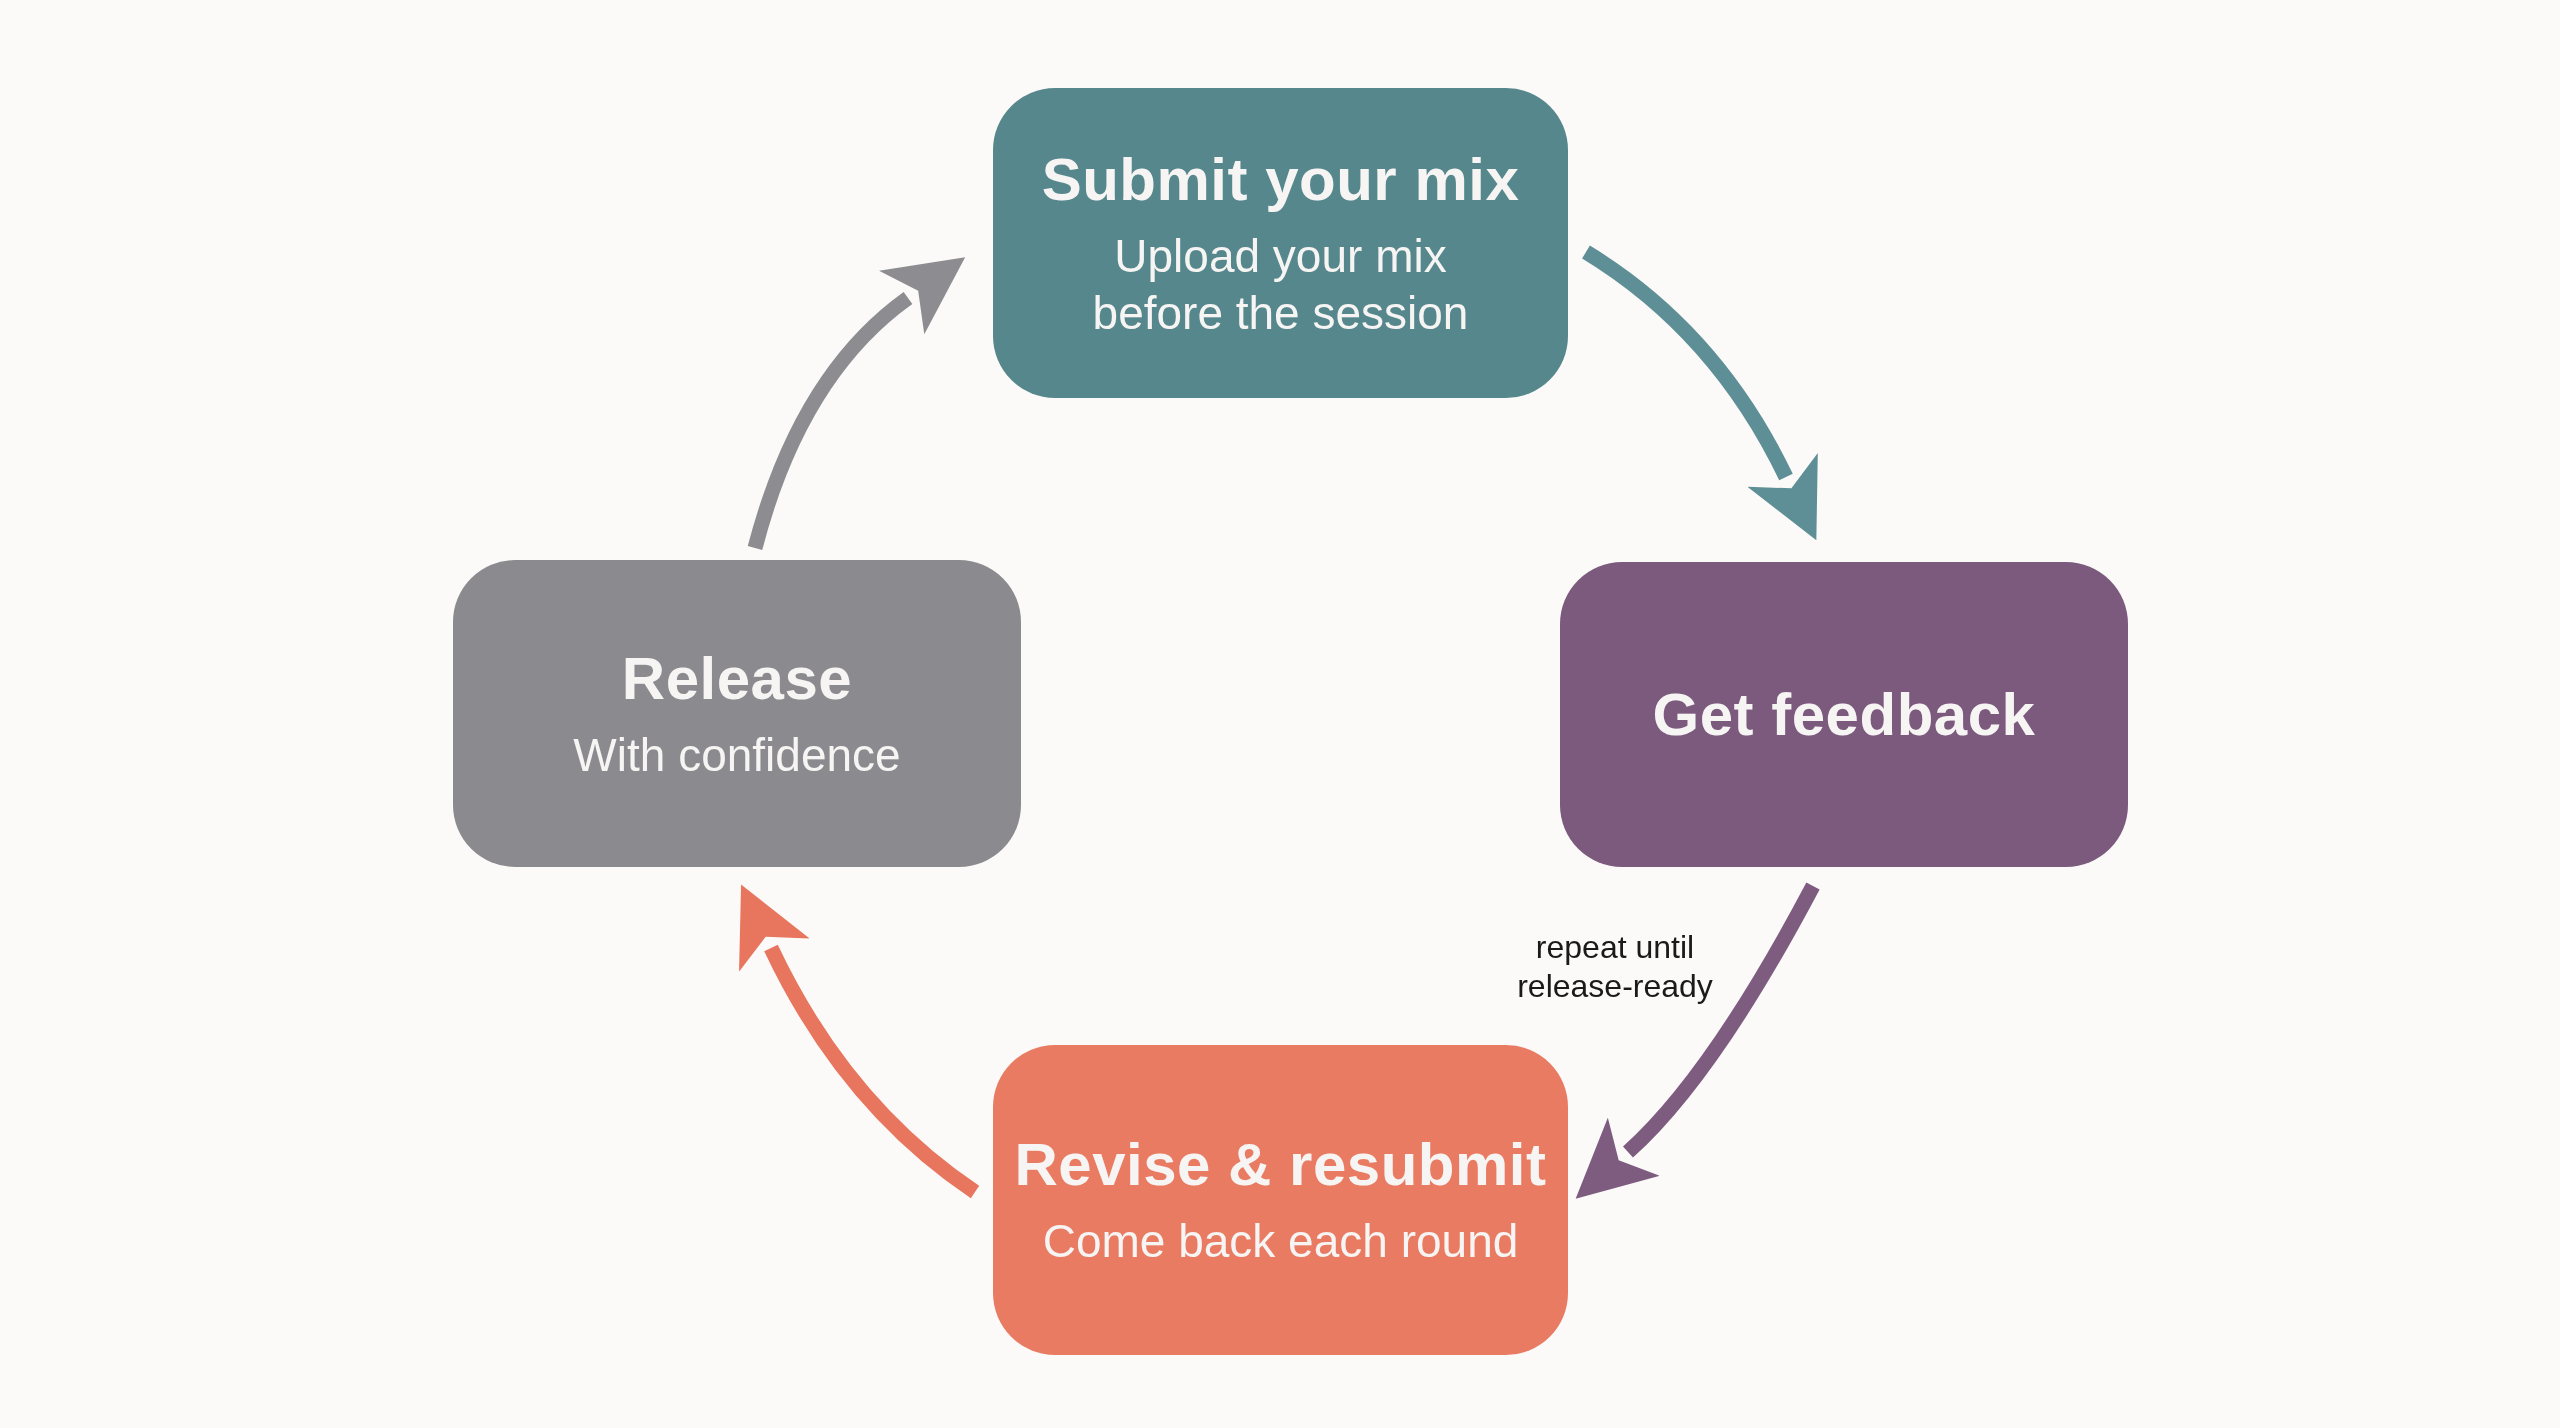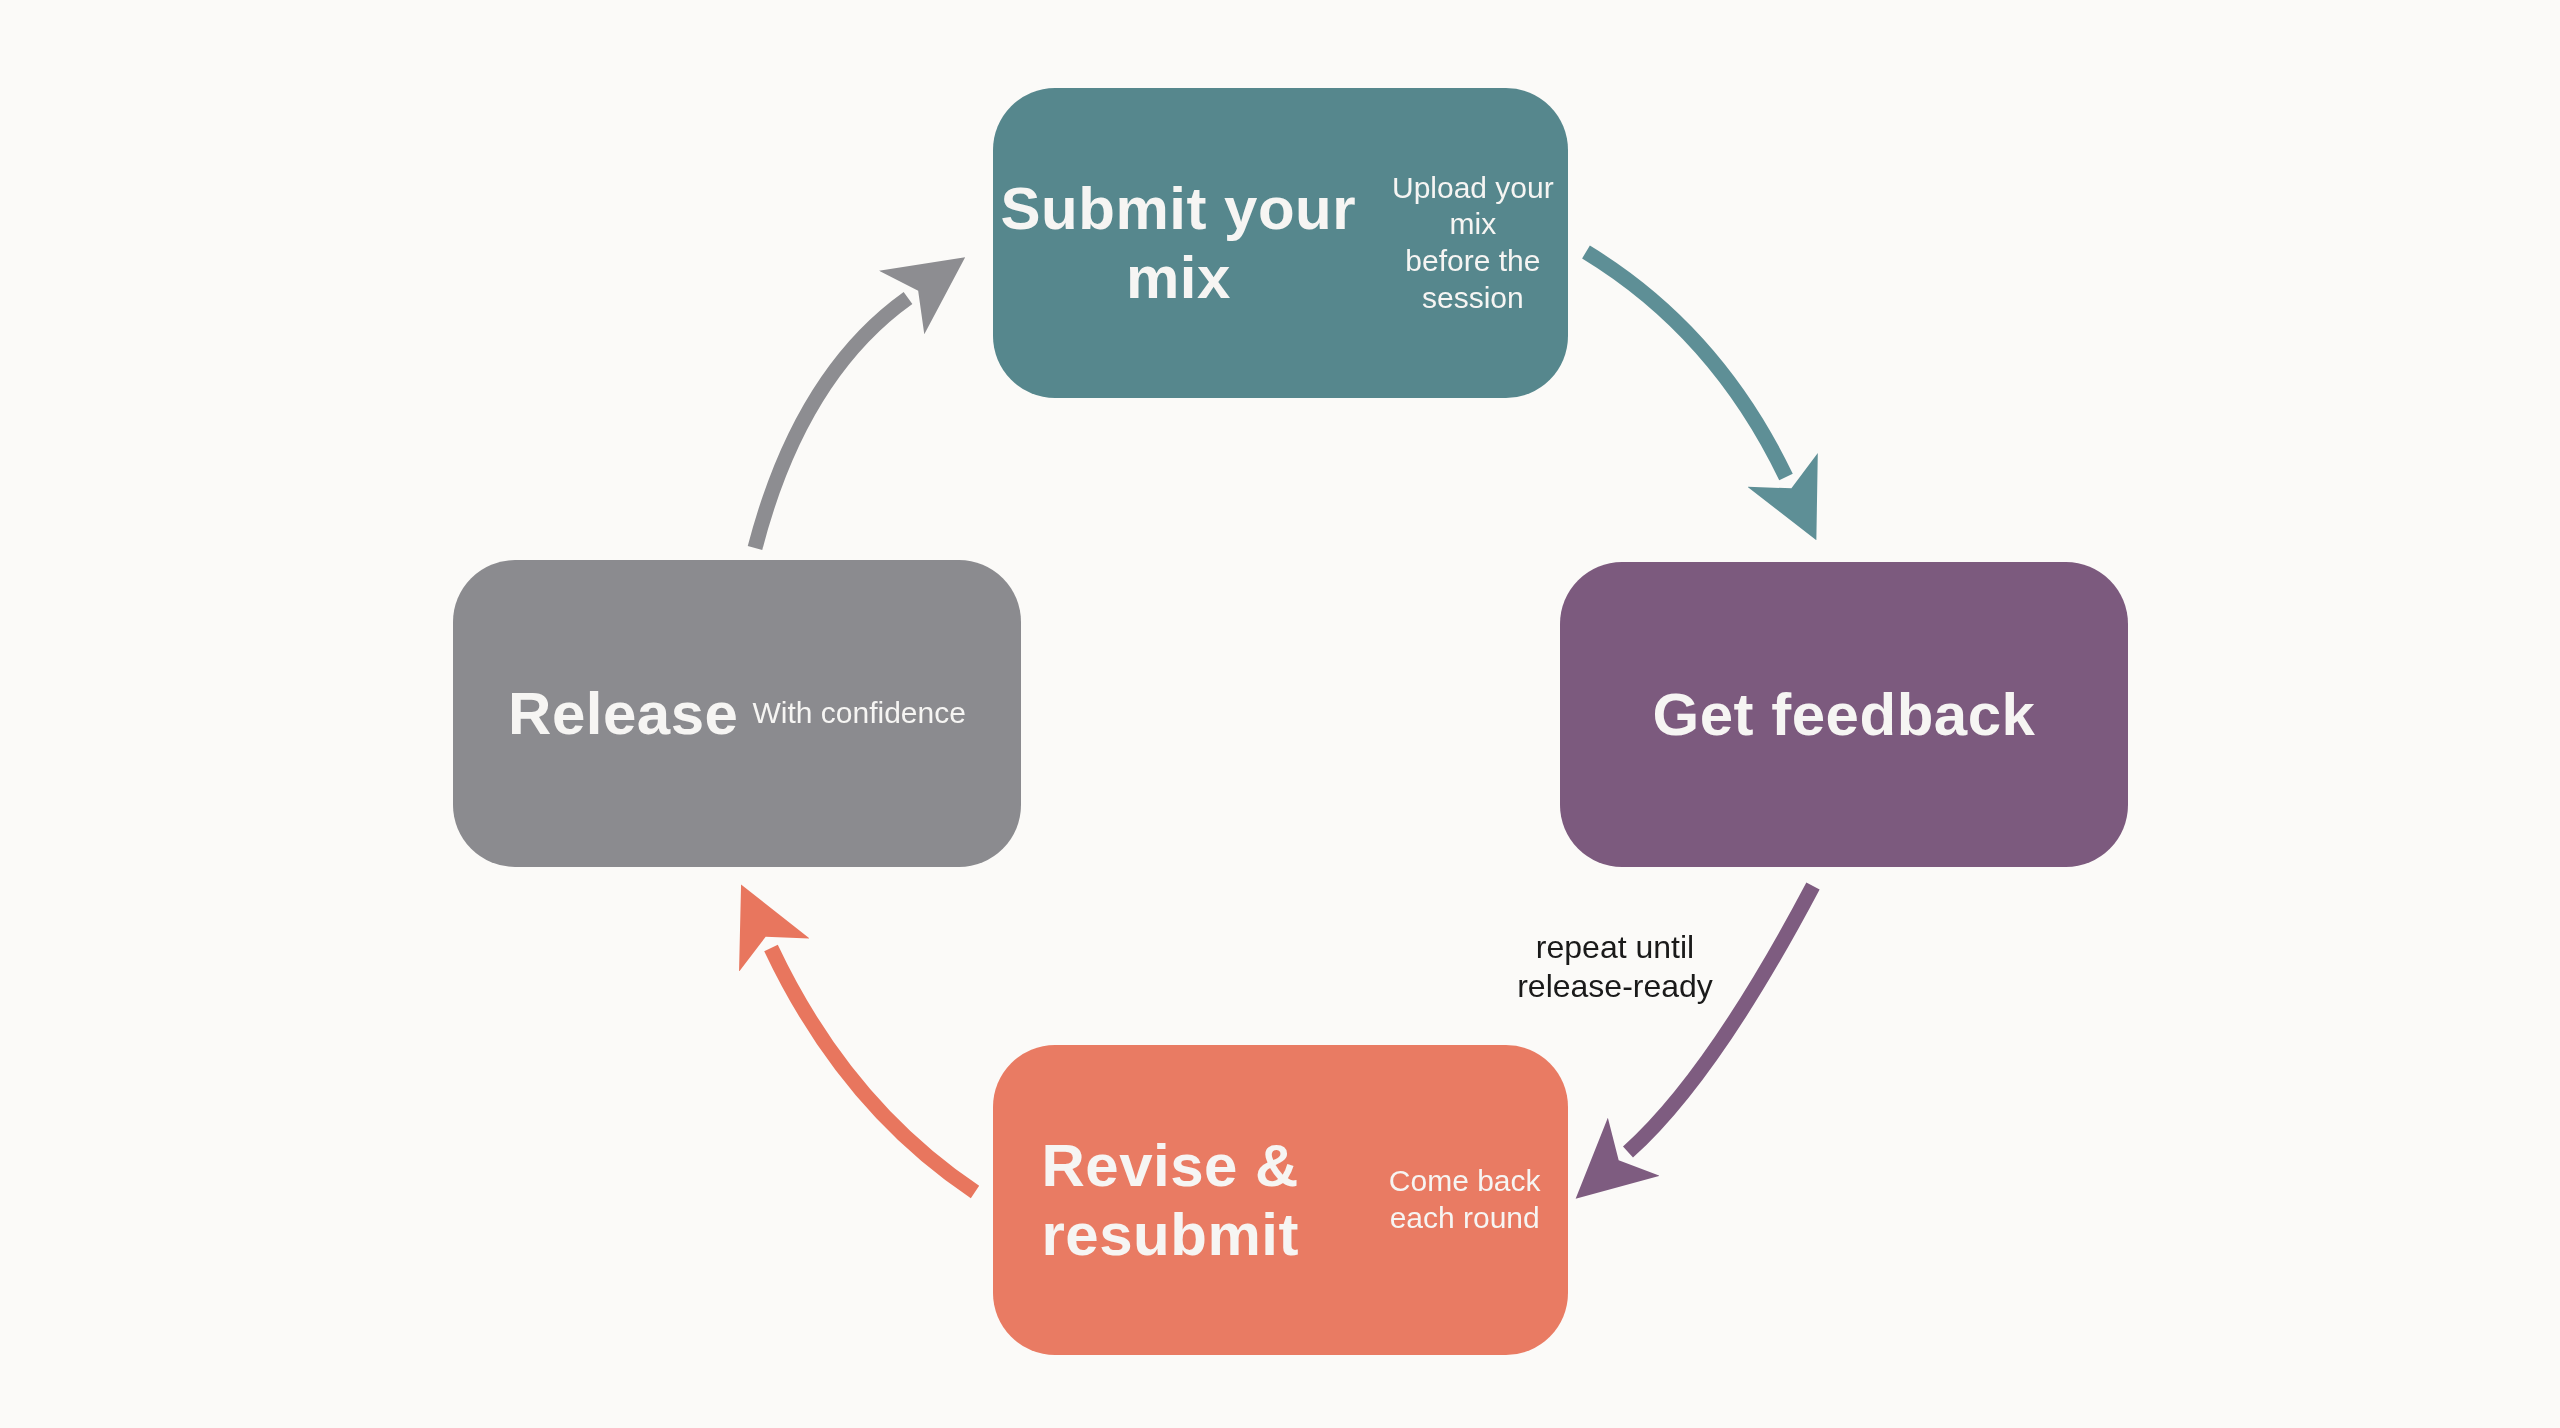--- a/index.html
+++ b/index.html
@@ -13,34 +13,34 @@
   }
   .arrows-layer {
     position: absolute;
     left: 0; top: 0;
     width: 2560px; height: 1428px;
   }
   .node {
     position: absolute;
     border-radius: 62px;
     display: flex;
-    flex-direction: row;
+    flex-direction: column;
     align-items: center;
     justify-content: center;
     text-align: center;
     gap: 14px;
     color: #f6f5f3;
   }
   .node-title {
     font-size: 60px;
     font-weight: 700;
     letter-spacing: 0.5px;
   }
   .node-sub {
-    font-size: 30px;
+    font-size: 46px;
     font-weight: 400;
     line-height: 1.22;
     white-space: pre-line;
   }
   #node-submit   { left: 993px;  top: 88px;   width: 575px; height: 310px; }
   #node-feedback { left: 1540px; top: 562px;  width: 568px; height: 305px; margin-left: 20px; }
   #node-revise   { left: 993px;  top: 1045px; width: 575px; height: 310px; }
   #node-release  { left: 453px;  top: 560px;  width: 568px; height: 307px; }
 
   .center-title {

